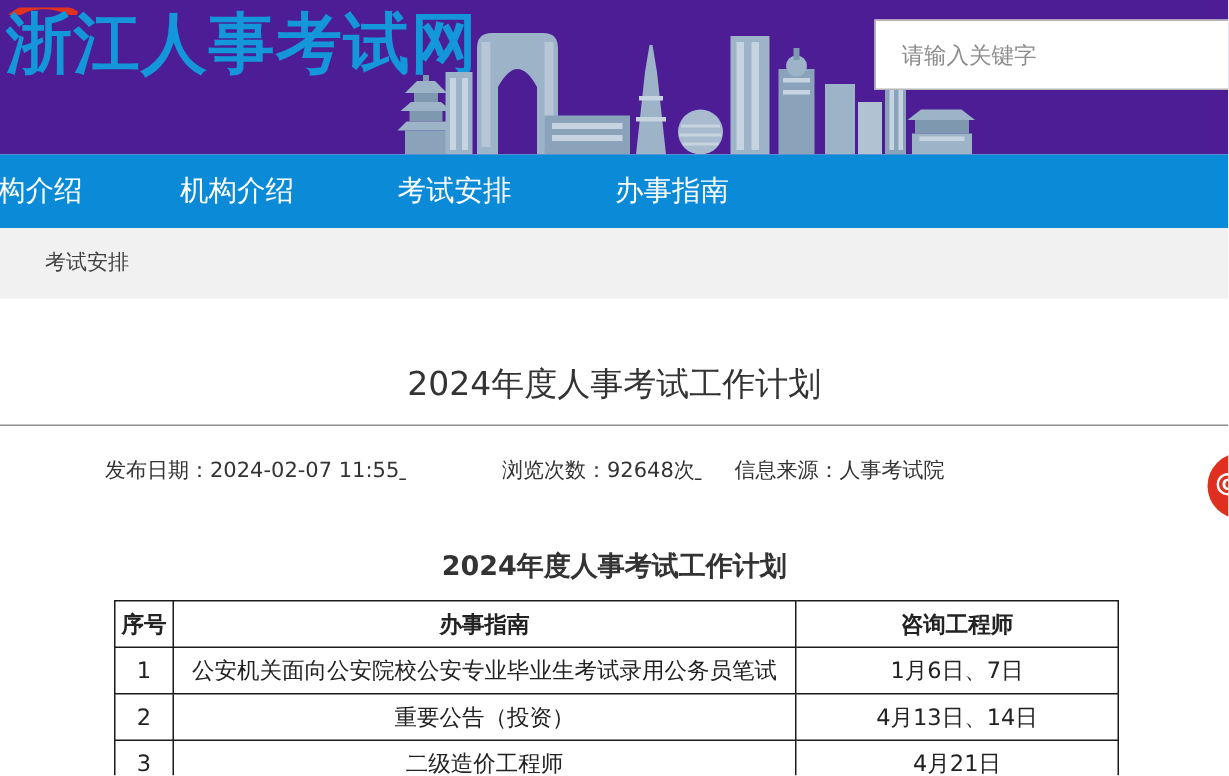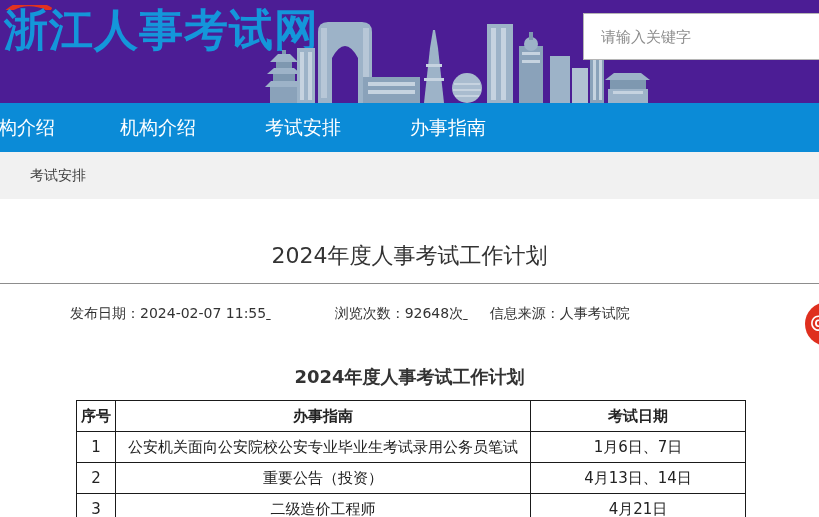--- a/index.html
+++ b/index.html
@@ -189,21 +189,21 @@
   <table class="exam-table">
     <colgroup>
         <col class="col-no">
         <col class="col-name">
         <col class="col-date">
       </colgroup>
     <thead>
       <tr>
         <th>序号</th>
         <th>办事指南</th>
-        <th>考试日期</th>
+        <th>咨询工程师</th>
       </tr>
     </thead>
     <tbody>
       <tr>
         <td>1</td>
         <td>公安机关面向公安院校公安专业毕业生考试录用公务员笔试</td>
         <td>1月6日、7日</td>
       </tr>
       <tr>
         <td>2</td>

